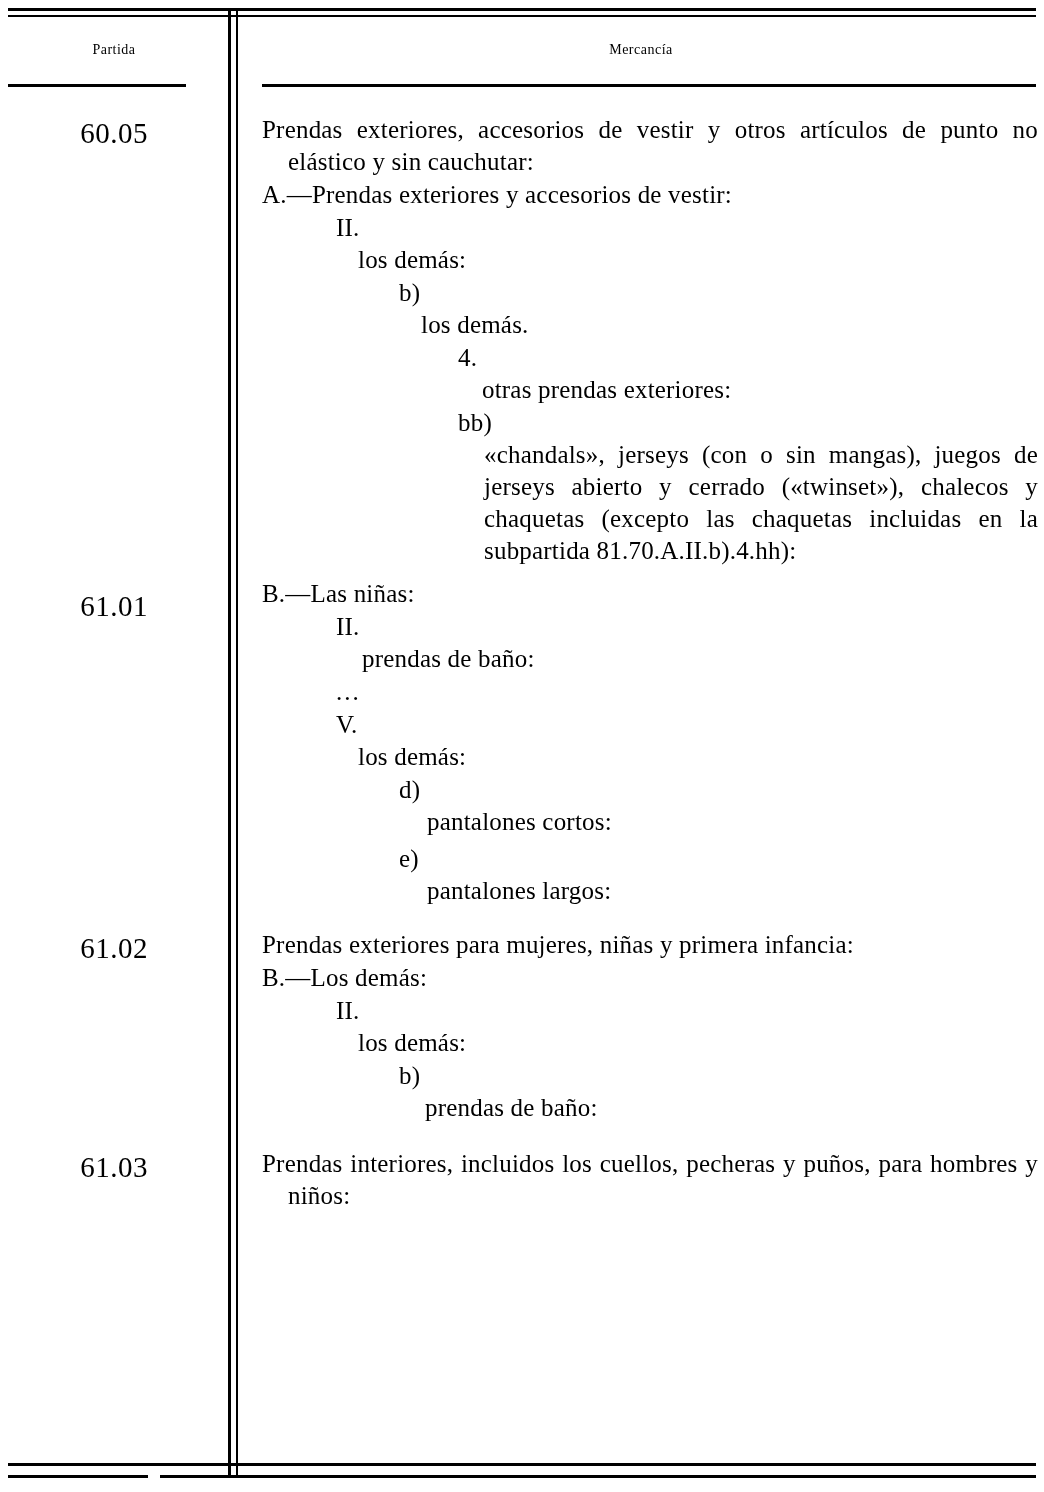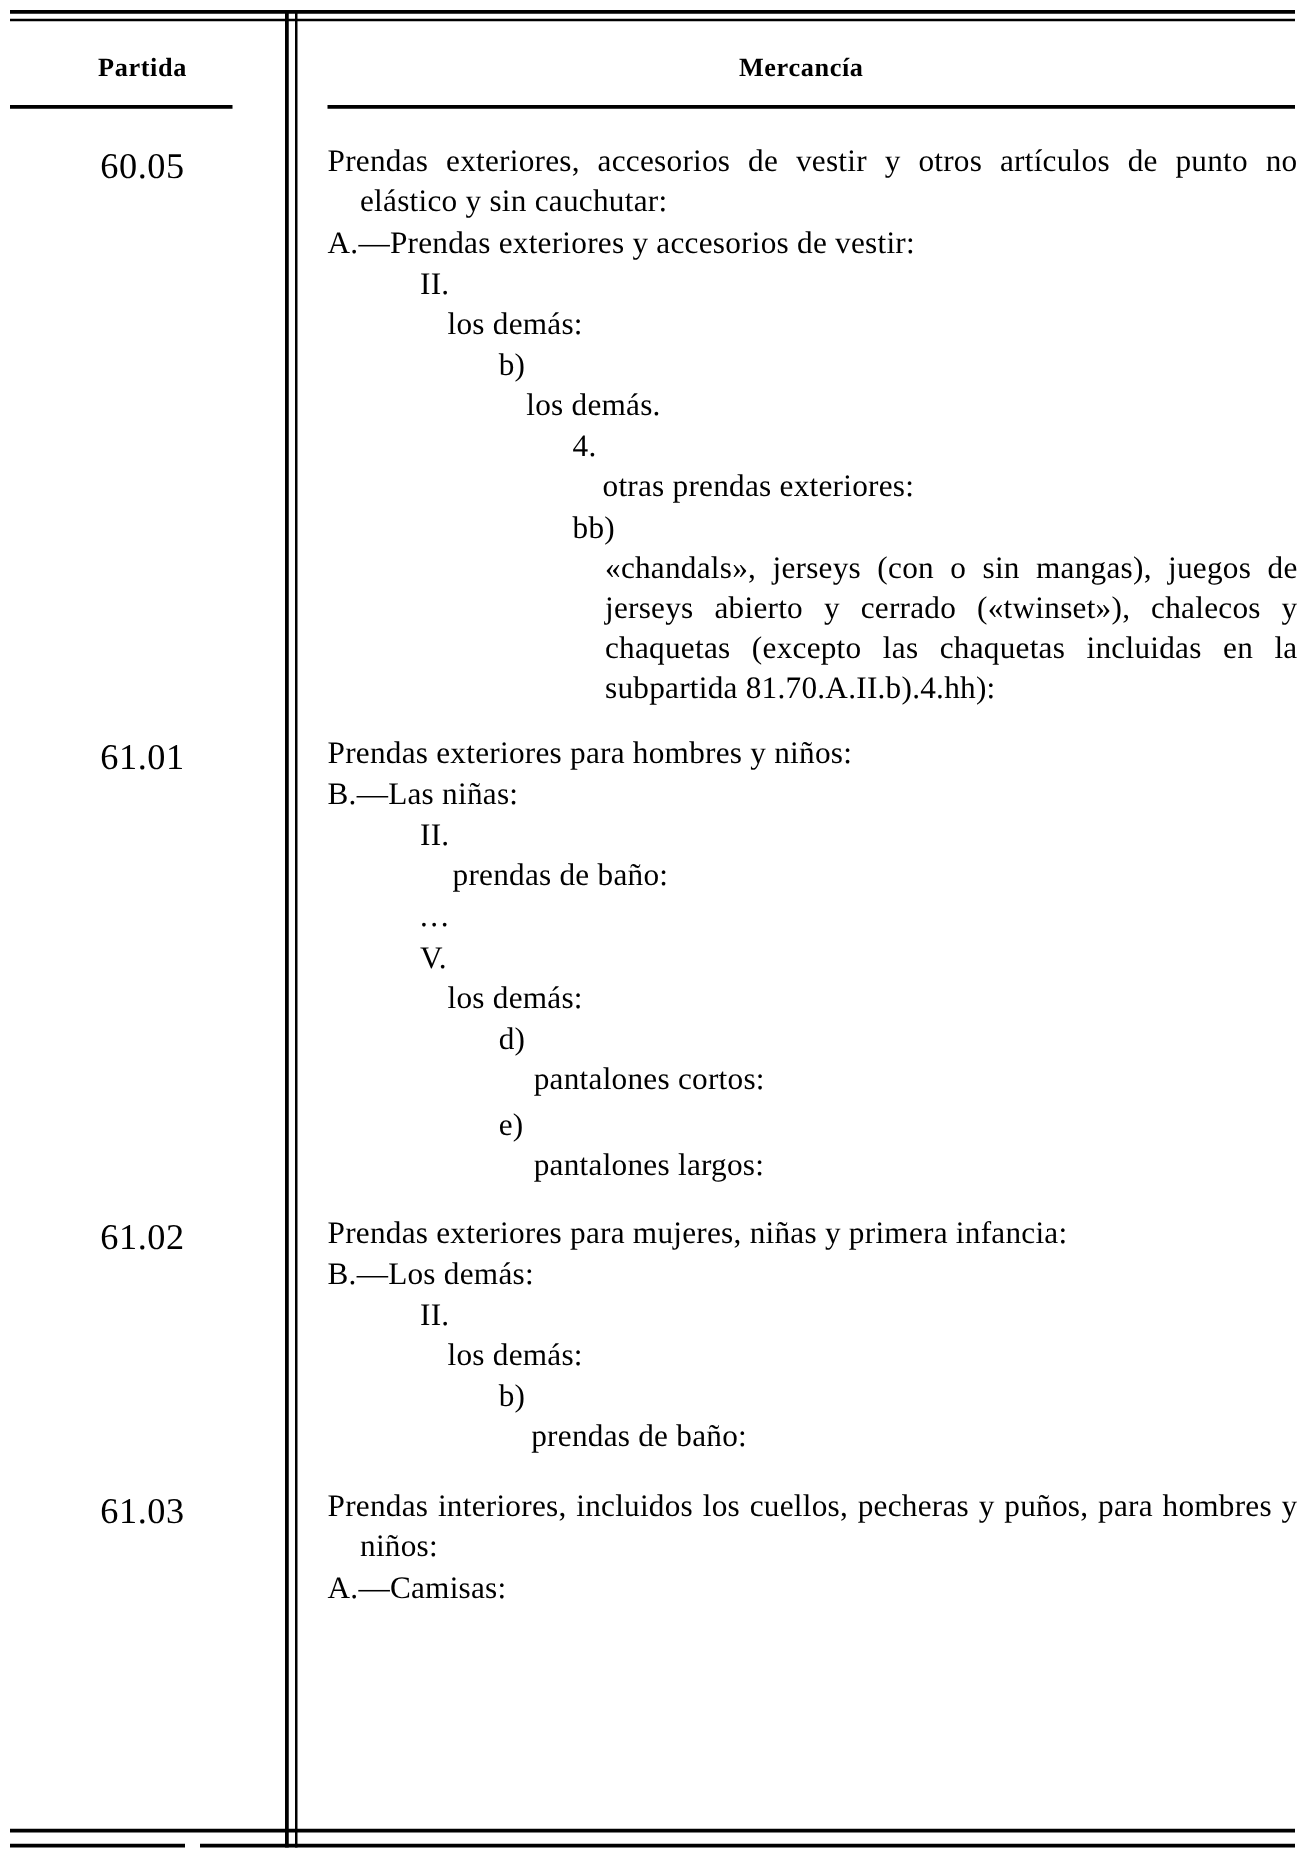--- a/index.html
+++ b/index.html
@@ -93,23 +93,22 @@
     top: 8px;
     bottom: 14px;
     width: 2px;
     background: #000;
   }
 
   
   .col-head {
     position: absolute;
     top: 42px;
-    font-size: 21px;
+    font-size: 14px;
     letter-spacing: 0.5px;
-    font-weight: bold;
   }
   .col-head-partida {
     left: 0;
     width: 228px;
     text-align: center;
   }
   .col-head-mercancia {
     left: 238px;
     right: 0;
     text-align: center;
@@ -230,21 +229,20 @@
           <span class="mtext" style="padding-left:26px">«chandals», jerseys (con o sin mangas), juegos de jerseys abierto y cerrado («twinset»), chalecos y chaquetas (excepto las chaquetas incluidas en la subpartida 81.70.A.II.b).4.hh):</span>
         </div>
 
       </div>
     </div>
 
     <div class="row" style="margin-top:10px">
       <div class="cell-code">61.01</div>
       <div class="cell-text">
 
-        <div class="blk first">Prendas exteriores para hombres y niños:</div>
 
         <div class="blk">B.—Las niñas:</div>
 
         <div class="blk ind1 marker-wrap">
           <span class="marker">II.</span>
           <span class="mtext jl" style="padding-left:26px">prendas de baño:</span>
         </div>
 
         <div class="blk ind1 dots">...</div>
 
@@ -286,21 +284,20 @@
 
       </div>
     </div>
 
     <div class="row" style="margin-top:14px">
       <div class="cell-code">61.03</div>
       <div class="cell-text">
 
         <div class="blk first hang">Prendas interiores, incluidos los cuellos, pecheras y puños, para hombres y niños:</div>
 
-        <div class="blk">A.—Camisas:</div>
 
       </div>
     </div>
 
   </div>
 
   <div class="rule-bottom-inner"></div>
   <div class="rule-bottom-outer-left"></div>
   <div class="rule-bottom-outer-right"></div>
 

